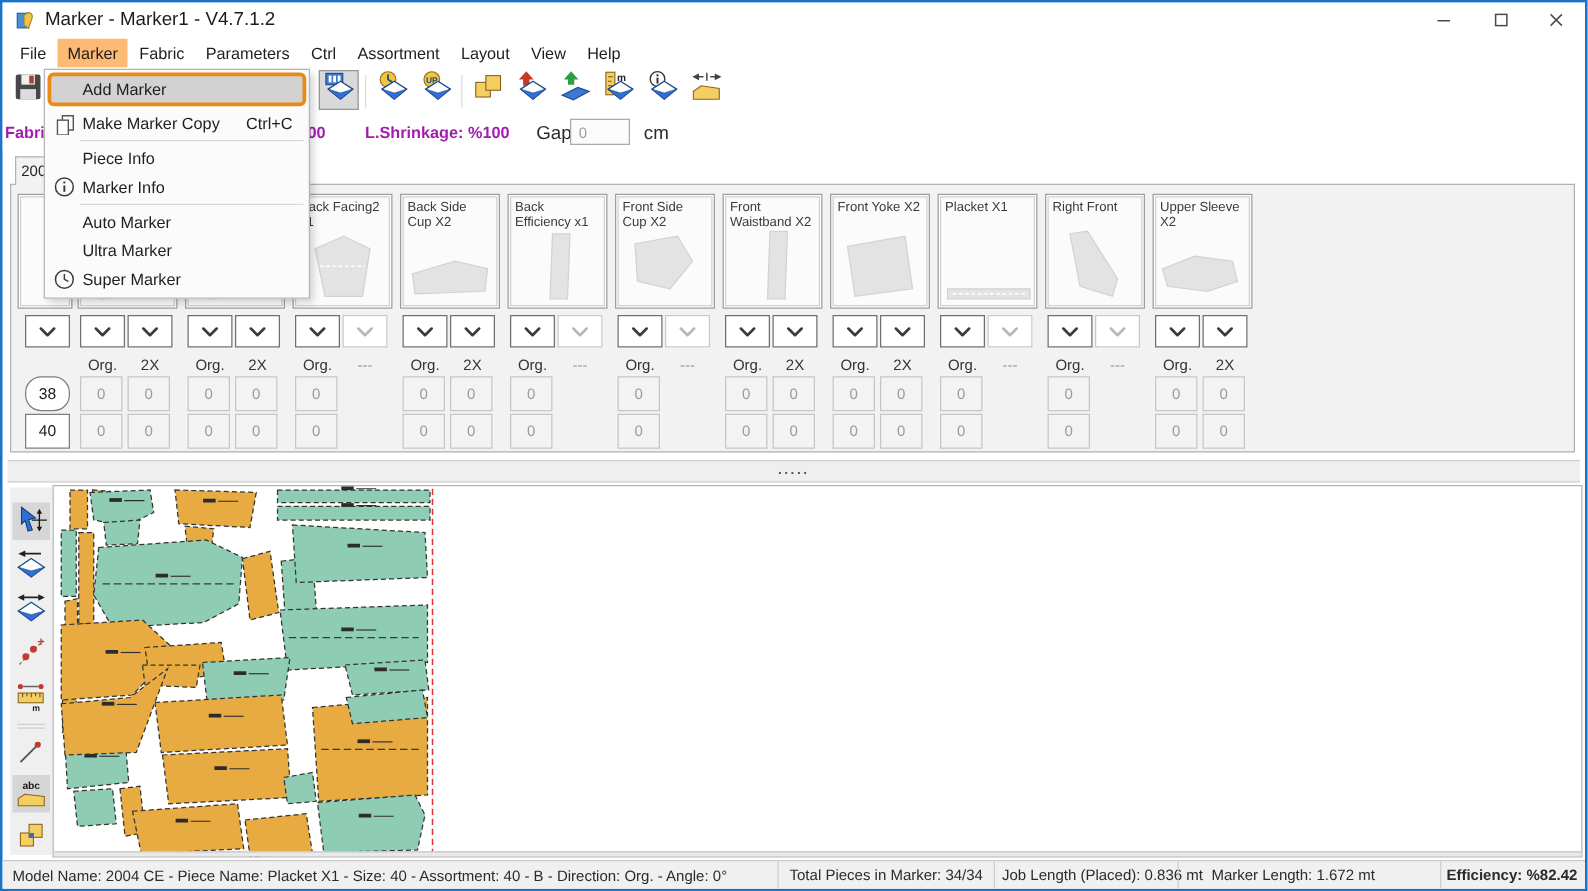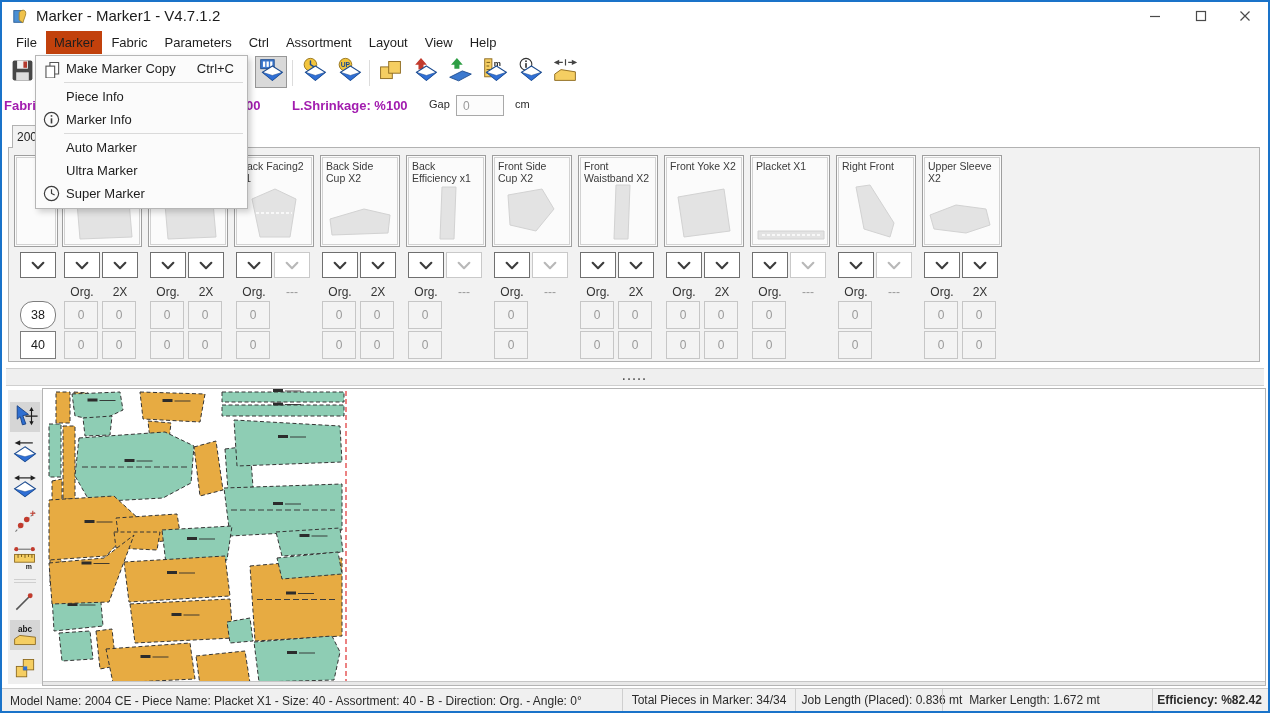--- a/index.html
+++ b/index.html
@@ -8,29 +8,29 @@
     font-family:"Liberation Sans",sans-serif;overflow:hidden;}
   
   #titlebar{position:absolute;top:0;left:0;right:0;height:28px;background:#fff;}
   #app-icon{position:absolute;left:10px;top:5px;width:18px;height:18px;}
   #title-text{position:absolute;left:34px;top:5px;font-size:15px;color:#1c1c1c;white-space:nowrap;}
   .wc{position:absolute;top:0;width:34px;height:28px;display:flex;align-items:center;justify-content:center;color:#4a4a4a;}
   #win-min{right:96px;} #win-max{right:50px;} #win-close{right:6px;}
   
   #menubar{position:absolute;top:28px;left:0;right:0;height:24px;display:flex;align-items:center;padding-left:6px;font-size:13px;background:#fff;}
   .mbi{padding:4px 8px;margin-right:1px;color:#1e1e1e;white-space:nowrap;}
-  .mbi.act{background:#c2410c;}
+  .mbi.act{background:#fdba74;}
   
   #toolbar{position:absolute;top:52px;left:0;right:0;height:66px;background:#fff;}
   .tbtn{position:absolute;top:2px;width:32px;height:32px;display:flex;align-items:center;justify-content:center;border:1px solid transparent;}
   .tbtn.pressed{background:#d9d9d9;border-color:#979797;}
   .tbtn svg{width:27px;height:27px;}
   .tsep{position:absolute;top:6px;width:1px;height:26px;background:#dcdcdc;}
   .tlab{position:absolute;top:44px;font-size:13px;font-weight:bold;color:#a21caf;white-space:nowrap;}
-  .tlab2{position:absolute;top:44px;font-size:11px;color:#2a2a2a;white-space:nowrap;}
+  .tlab2{position:absolute;top:44px;font-size:15px;color:#2a2a2a;white-space:nowrap;}
   #gap-input{position:absolute;left:454px;top:41px;width:48px;height:21px;border:1px solid #a9a9a9;background:#fcfcfc;color:#9a9a9a;font-size:12px;padding-left:6px;font-family:"Liberation Sans",sans-serif;}
   
   #popup{position:absolute;left:33px;top:53px;width:213px;background:#fbfbfb;border:1px solid #b6b6b6;
     box-shadow:3px 3px 6px rgba(0,0,0,.18);z-index:60;padding:1px 0 3px 0;}
   .mi{display:flex;align-items:center;height:23px;font-size:13px;color:#1e1e1e;}
   .mic{width:30px;display:flex;justify-content:center;align-items:center;}
   .mic svg{width:19px;height:19px;}
   .mlb{white-space:nowrap;}
   .msc{margin-left:auto;padding-right:13px;}
   .mi.hl{height:27px;margin:1px 2px 2px 2px;border:3px solid #e98a12;border-radius:5px;background:#d2d2d2;}
@@ -464,20 +464,24 @@
       </div>
       <span class="mode" style="left: 915px;">Org.</span>
       <span class="mode" style="left: 953px;">2X</span>
       <input class="nb" value="0" readonly="" style="left: 915px; top: 153px;">
       <input class="nb" value="0" readonly="" style="left: 953px; top: 153px;">
       <input class="nb" value="0" readonly="" style="left: 915px; top: 183px;">
       <input class="nb" value="0" readonly="" style="left: 953px; top: 183px;">
     </div>
 
   <div id="popup">
+      <div class="mi hl">
+        <span class="mic"></span>
+        <span class="mlb">Add Marker</span>
+      </div>
       <div class="mi">
         <span class="mic">
           <svg viewBox="0 0 24 24" width="19" height="19">
             <path d="M10 9 V4.5 H21 V19 H16" fill="#fff" stroke="#555" stroke-width="1.4"></path>
             <rect x="5" y="9" width="11" height="15" fill="#fff" stroke="#555" stroke-width="1.4"></rect>
           </svg>
         </span>
         <span class="mlb">Make Marker Copy</span>
         <span class="msc">Ctrl+C</span>
       </div>

